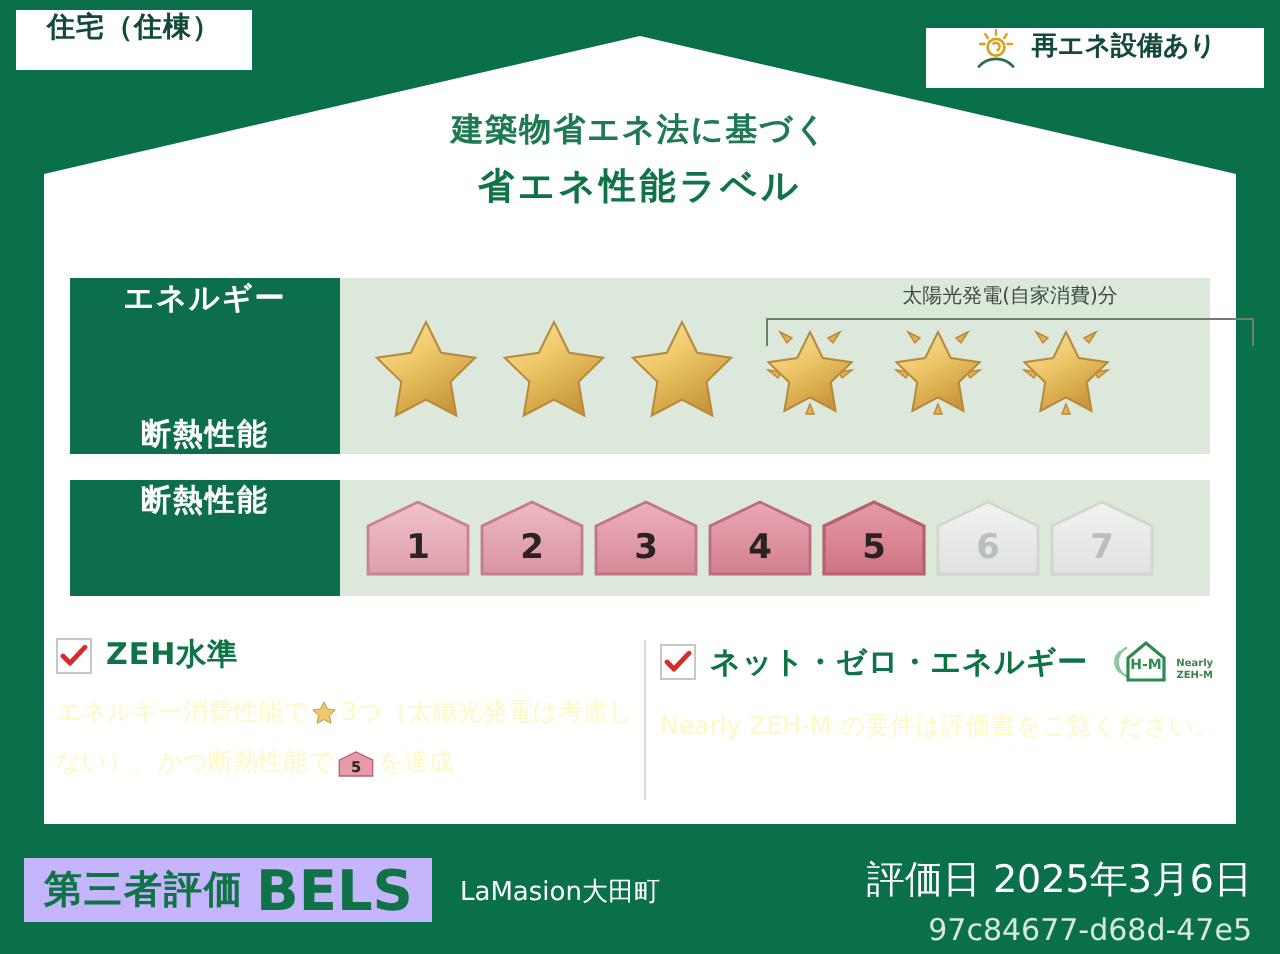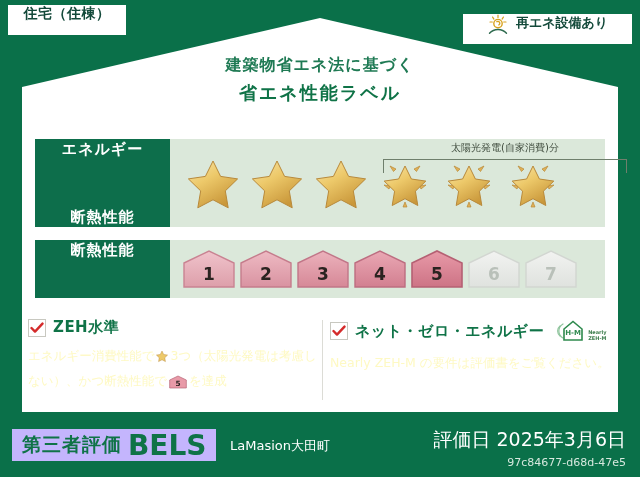--- a/index.html
+++ b/index.html
@@ -126,21 +126,21 @@
   #bels-jp{font-size:19px;font-weight:bold;color:#0f7347;letter-spacing:1px;}
   #bels-en{font-size:28px;font-weight:bold;color:#0f7347;letter-spacing:0px;}
   #bldg-name{
     position:absolute;left:230px;top:22px;
     font-size:13px;color:#ffffff;
   }
   #footer-right{
     position:absolute;right:14px;top:12px;text-align:right;color:#fff;
   }
   #eval-date{font-size:19px;}
-  #eval-id{font-size:11px;margin-top:3px;color:#d7e8de;}
+  #eval-id{font-size:15px;margin-top:3px;color:#d7e8de;}
 </style>
 </head>
 <body>
 
 <div id="label">
 
   <div id="body-panel"></div>
 
   <div class="badge" id="badge-dwelling">
     <span class="btxt">住宅（住棟）</span>

